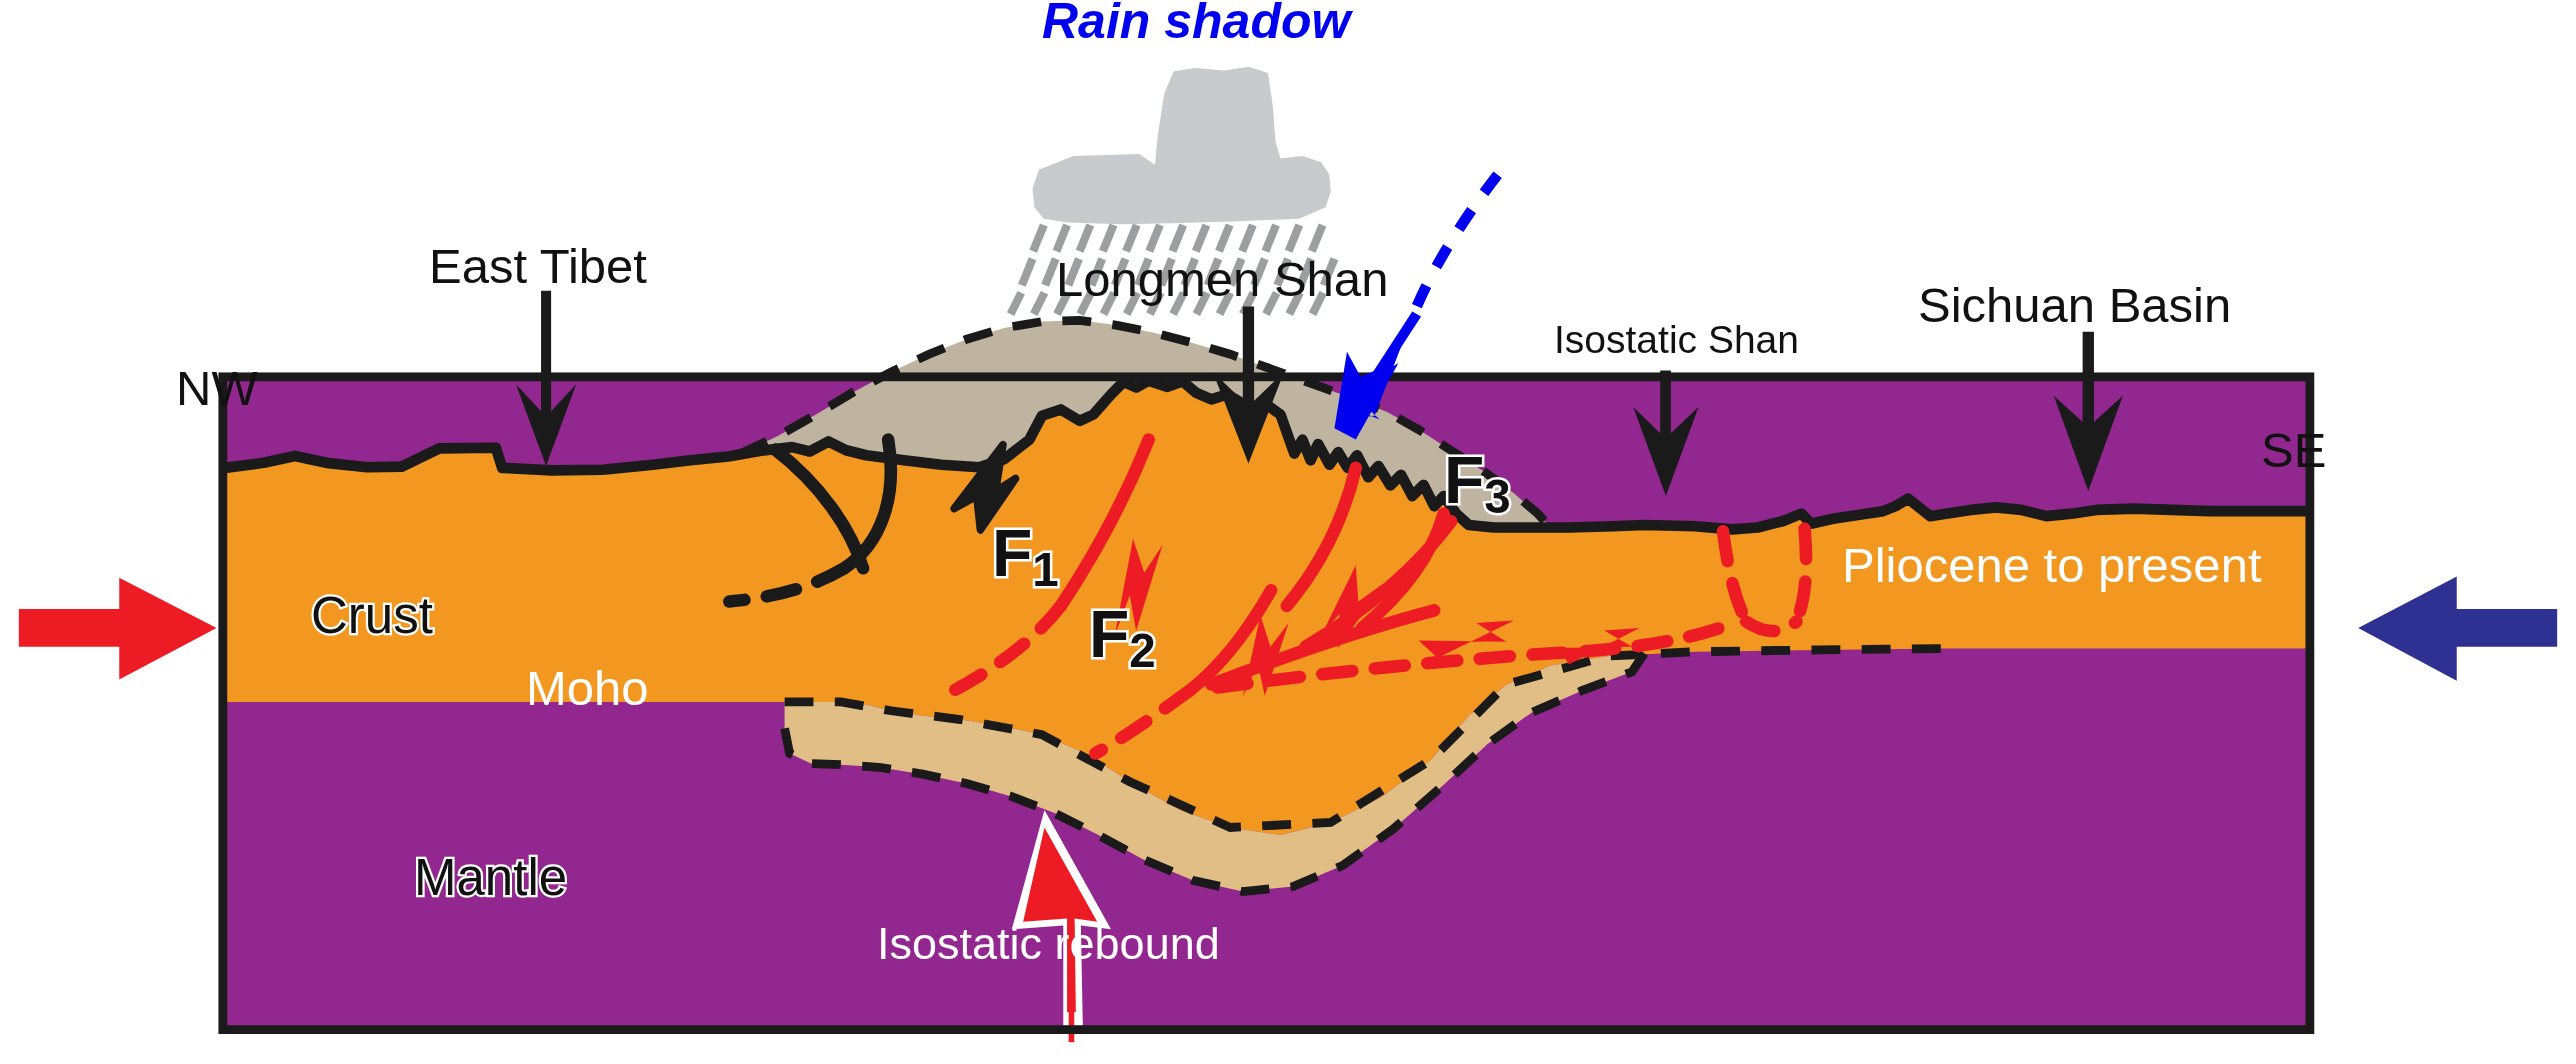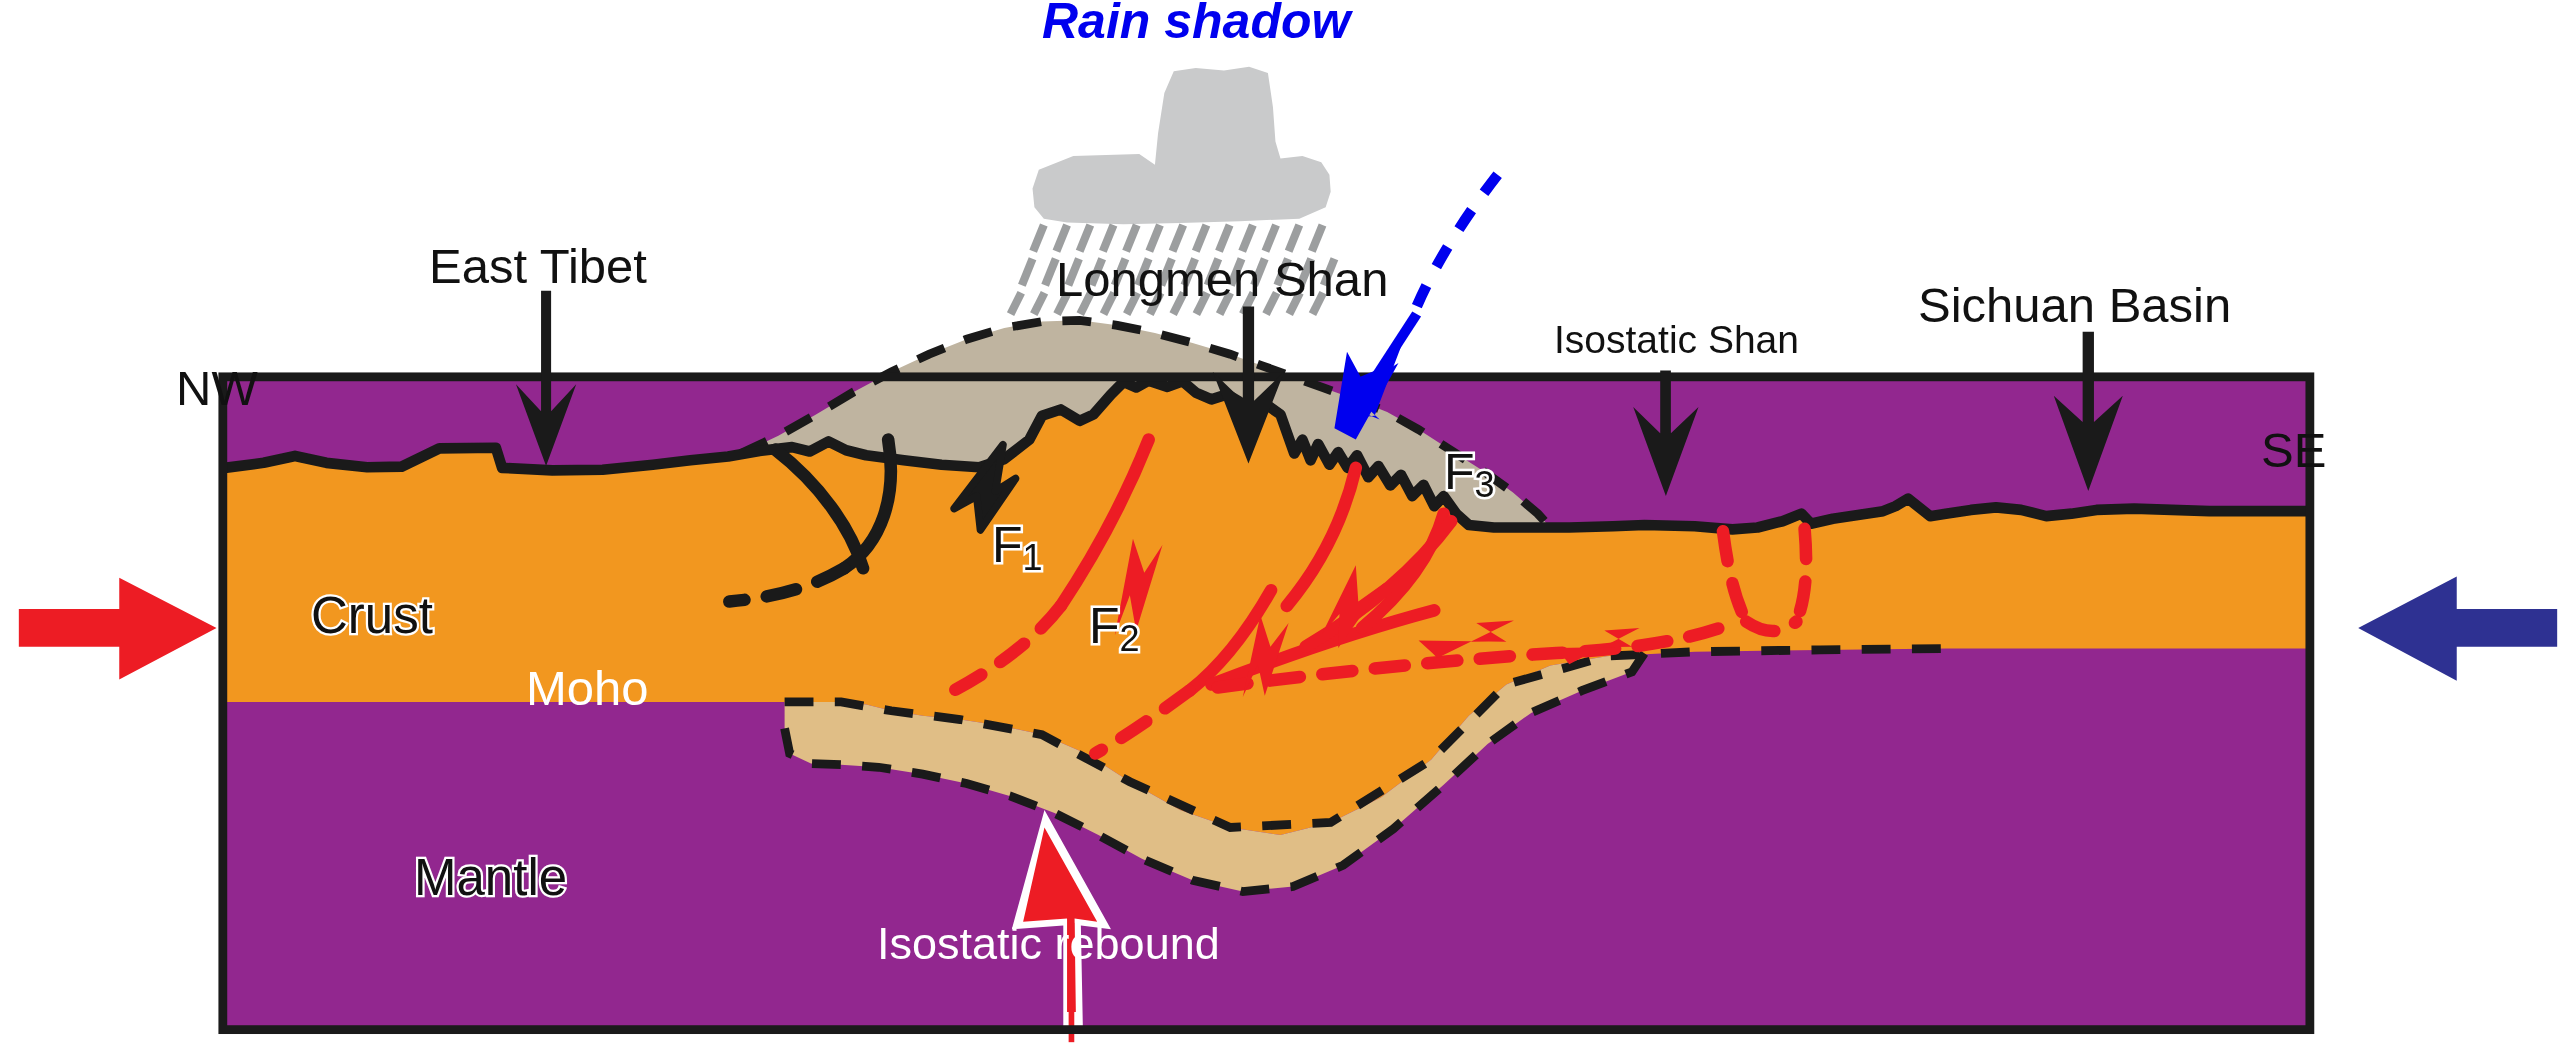--- a/index.html
+++ b/index.html
@@ -57,23 +57,24 @@
     font-size: 49px;
   }
   .lbl-outline {
     color: #111111;
     font-size: 51px;
     -webkit-text-stroke: 4.4px #ffffff;
     paint-order: stroke fill;
   }
   .lbl-f {
     color: #111111;
-    font-size: 50px;
+    font-size: 66px;
     -webkit-text-stroke: 5px #ffffff;
     paint-order: stroke fill;
+    font-weight: bold;
   }
   .lbl-f sub {
     font-size: 0.72em;
     vertical-align: -0.22em;
   }
 </style>
 </head>
 <body>
 
 <div id="stage">
@@ -295,20 +296,21 @@
   <div class="lbl lbl-black" style="left:176px; top:364px;">NW</div>
 
   <div class="lbl lbl-black" style="left:2261px; top:426px;">SE</div>
 
   <div class="lbl lbl-outline" style="left:311px; top:590px;">Crust</div>
 
   <div class="lbl lbl-white" style="left:526px; top:664px;">Moho</div>
 
   <div class="lbl lbl-outline" style="left:414px; top:852px;">Mantle</div>
 
+  <div class="lbl lbl-white" style="left:1842px; top:541px;">Pliocene to present</div>
 
   <div class="lbl lbl-white" style="left:877px; top:921px; font-size:45px;">Isostatic rebound</div>
 
   <div class="lbl lbl-f" style="left:992px; top:520px;"><span>F</span><sub>1</sub></div>
 
   <div class="lbl lbl-f" style="left:1089px; top:601px;"><span>F</span><sub>2</sub></div>
 
   <div class="lbl lbl-f" style="left:1444px; top:447px;"><span>F</span><sub>3</sub></div>
 
 </div>

